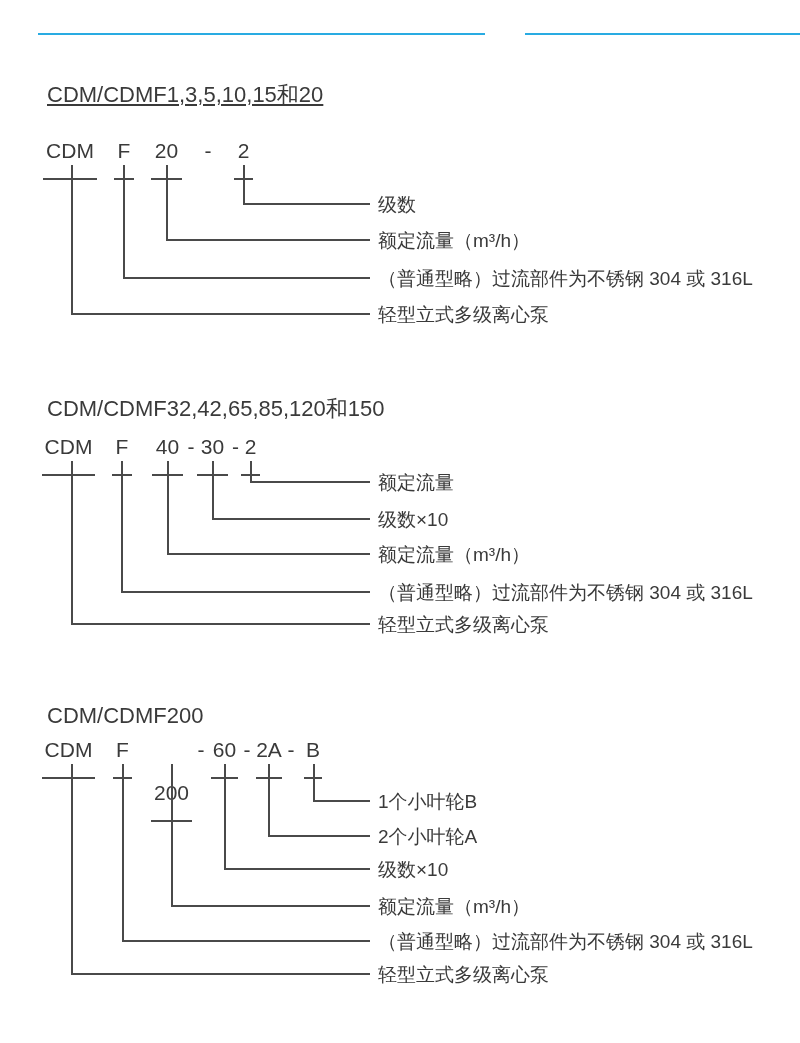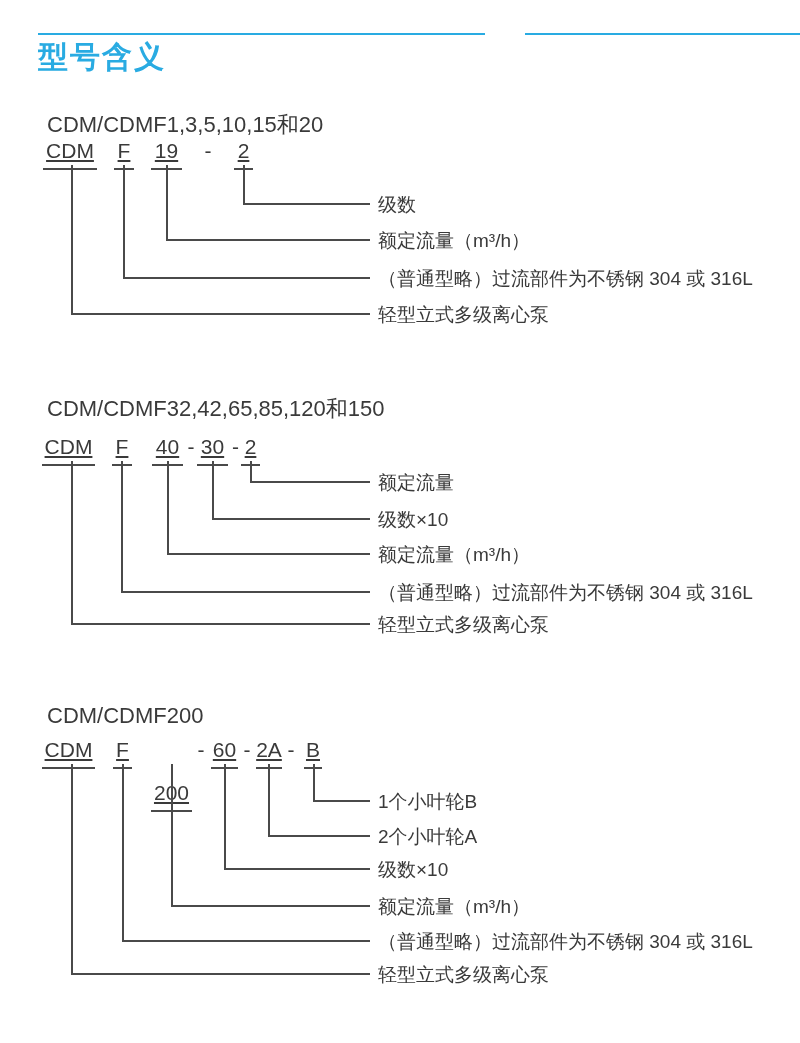--- a/index.html
+++ b/index.html
@@ -40,22 +40,21 @@
     position: absolute;
     height: 20px;
     line-height: 20px;
     font-size: 21px;
     color: #3a3a3a;
     text-align: center;
     white-space: nowrap;
   }
   .tok.u {
     border-bottom: 2px solid #4a4a4a;
-    padding-bottom: 7px;
-    text-decoration: underline;
+    padding-bottom: 17px;
   }
   .elbow {
     position: absolute;
     border-left: 2px solid #4a4a4a;
     border-bottom: 2px solid #4a4a4a;
   }
   .lbl {
     position: absolute;
     left: 378px;
     height: 22px;
@@ -67,28 +66,27 @@
   }
 </style>
 </head>
 <body>
 
 <div class="page">
 
   <div class="accent-line" style="left:38px; width:447px;"></div>
   <div class="accent-line" style="left:525px; width:275px;"></div>
 
-  <div class="page-title">型号含义</div>
 
   <div>
-    <div class="heading" style="top:113px;">CDM/CDMF1,3,5,10,15和20</div>
+    <div class="heading" style="top:83px;text-decoration:underline;">CDM/CDMF1,3,5,10,15和20</div>
 
     <div class="tok u" style="left:43px;  top:141px; width:54px;">CDM</div>
     <div class="tok u" style="left:114px; top:141px; width:20px;">F</div>
-    <div class="tok u" style="left:151px; top:141px; width:31px;">19</div>
+    <div class="tok u" style="left:151px; top:141px; width:31px;">20</div>
     <div class="tok" style="left:200px; top:141px; width:16px;">-</div>
     <div class="tok u" style="left:234px; top:141px; width:19px;">2</div>
 
     <div class="elbow" style="left:243px; top:165px; width:125px; height:38px;"></div>
     <div class="elbow" style="left:166px; top:165px; width:202px; height:74px;"></div>
     <div class="elbow" style="left:123px; top:165px; width:245px; height:112px;"></div>
     <div class="elbow" style="left:71px;  top:165px; width:297px; height:148px;"></div>
 
     <div class="lbl" style="top:194px;">级数</div>
     <div class="lbl" style="top:230px;">额定流量（m³/h）</div>

